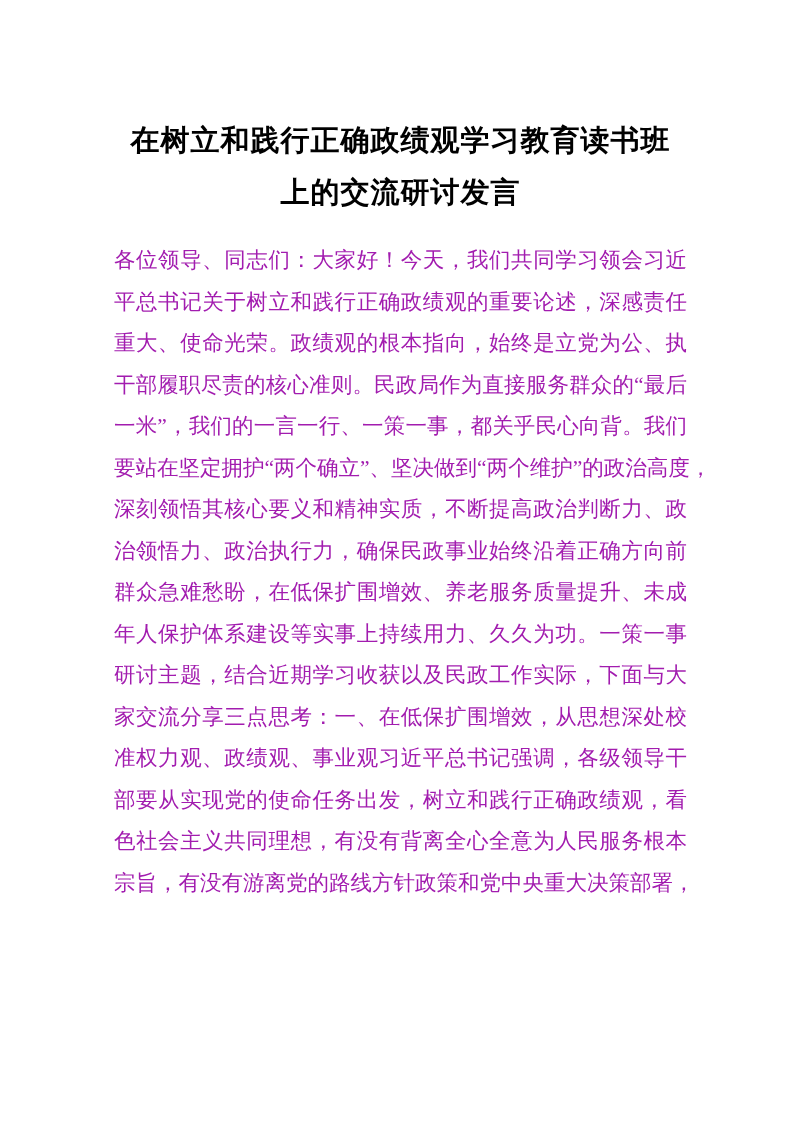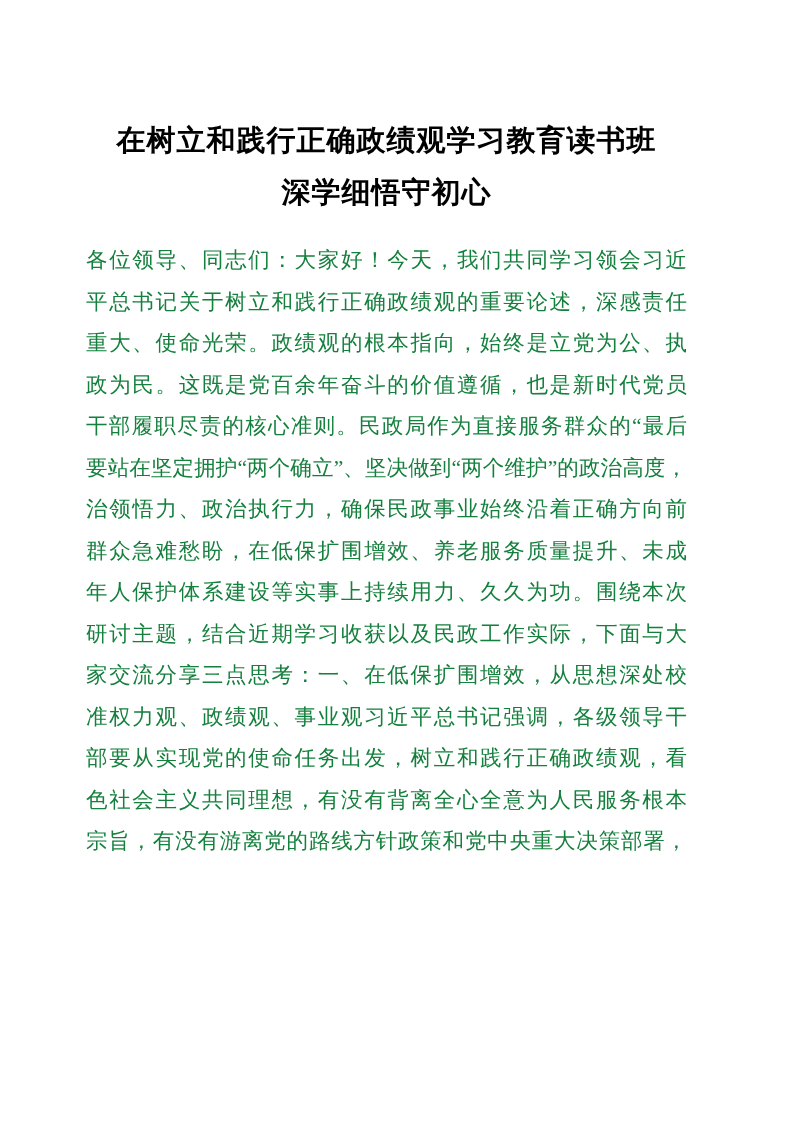--- a/index.html
+++ b/index.html
@@ -7,21 +7,21 @@
     padding: 0;
     background: #ffffff;
   }
   .page {
     position: relative;
     width: 793px;
     height: 1122px;
     box-sizing: border-box;
     background: #ffffff;
     color: #000000;
-    padding: 114px 106px 0 86px;
+    padding: 114px 106px 0 114px;
     font-family: "Liberation Serif", "DejaVu Serif", serif;
     overflow: hidden;
   }
   .doc-title {
     margin: 0 0 22px 0;
     font-size: 29px;
     line-height: 52px;
     font-weight: 700;
     text-align: center;
     letter-spacing: 1px;
@@ -30,45 +30,46 @@
   .title-line {
     display: block;
   }
   .doc-body {
     margin: 0;
     padding: 0;
   }
   .body-line {
     font-size: 21.5px;
     line-height: 41.5px;
-    color: #15803d;
+    color: #a21caf;
     text-align: justify;
     text-align-last: justify;
     white-space: nowrap;
     font-weight: 400;
   }
 </style>
 </head>
 <body>
 
 <div class="page">
   <h1 class="doc-title">
     <span class="title-line">在树立和践行正确政绩观学习教育读书班</span>
-    <span class="title-line">深学细悟守初心</span>
+    <span class="title-line">上的交流研讨发言</span>
   </h1>
   <div class="doc-body">
       <div class="body-line">各位领导、同志们：大家好！今天，我们共同学习领会习近</div>
       <div class="body-line">平总书记关于树立和践行正确政绩观的重要论述，深感责任</div>
       <div class="body-line">重大、使命光荣。政绩观的根本指向，始终是立党为公、执</div>
-      <div class="body-line">政为民。这既是党百余年奋斗的价值遵循，也是新时代党员</div>
       <div class="body-line">干部履职尽责的核心准则。民政局作为直接服务群众的“最后</div>
+      <div class="body-line">一米”，我们的一言一行、一策一事，都关乎民心向背。我们</div>
       <div class="body-line">要站在坚定拥护“两个确立”、坚决做到“两个维护”的政治高度，</div>
+      <div class="body-line">深刻领悟其核心要义和精神实质，不断提高政治判断力、政</div>
       <div class="body-line">治领悟力、政治执行力，确保民政事业始终沿着正确方向前</div>
       <div class="body-line">群众急难愁盼，在低保扩围增效、养老服务质量提升、未成</div>
-      <div class="body-line">年人保护体系建设等实事上持续用力、久久为功。围绕本次</div>
+      <div class="body-line">年人保护体系建设等实事上持续用力、久久为功。一策一事</div>
       <div class="body-line">研讨主题，结合近期学习收获以及民政工作实际，下面与大</div>
       <div class="body-line">家交流分享三点思考：一、在低保扩围增效，从思想深处校</div>
       <div class="body-line">准权力观、政绩观、事业观习近平总书记强调，各级领导干</div>
       <div class="body-line">部要从实现党的使命任务出发，树立和践行正确政绩观，看</div>
       <div class="body-line">色社会主义共同理想，有没有背离全心全意为人民服务根本</div>
       <div class="body-line">宗旨，有没有游离党的路线方针政策和党中央重大决策部署，</div>
     </div>
 </div>
 
 </body></html>

